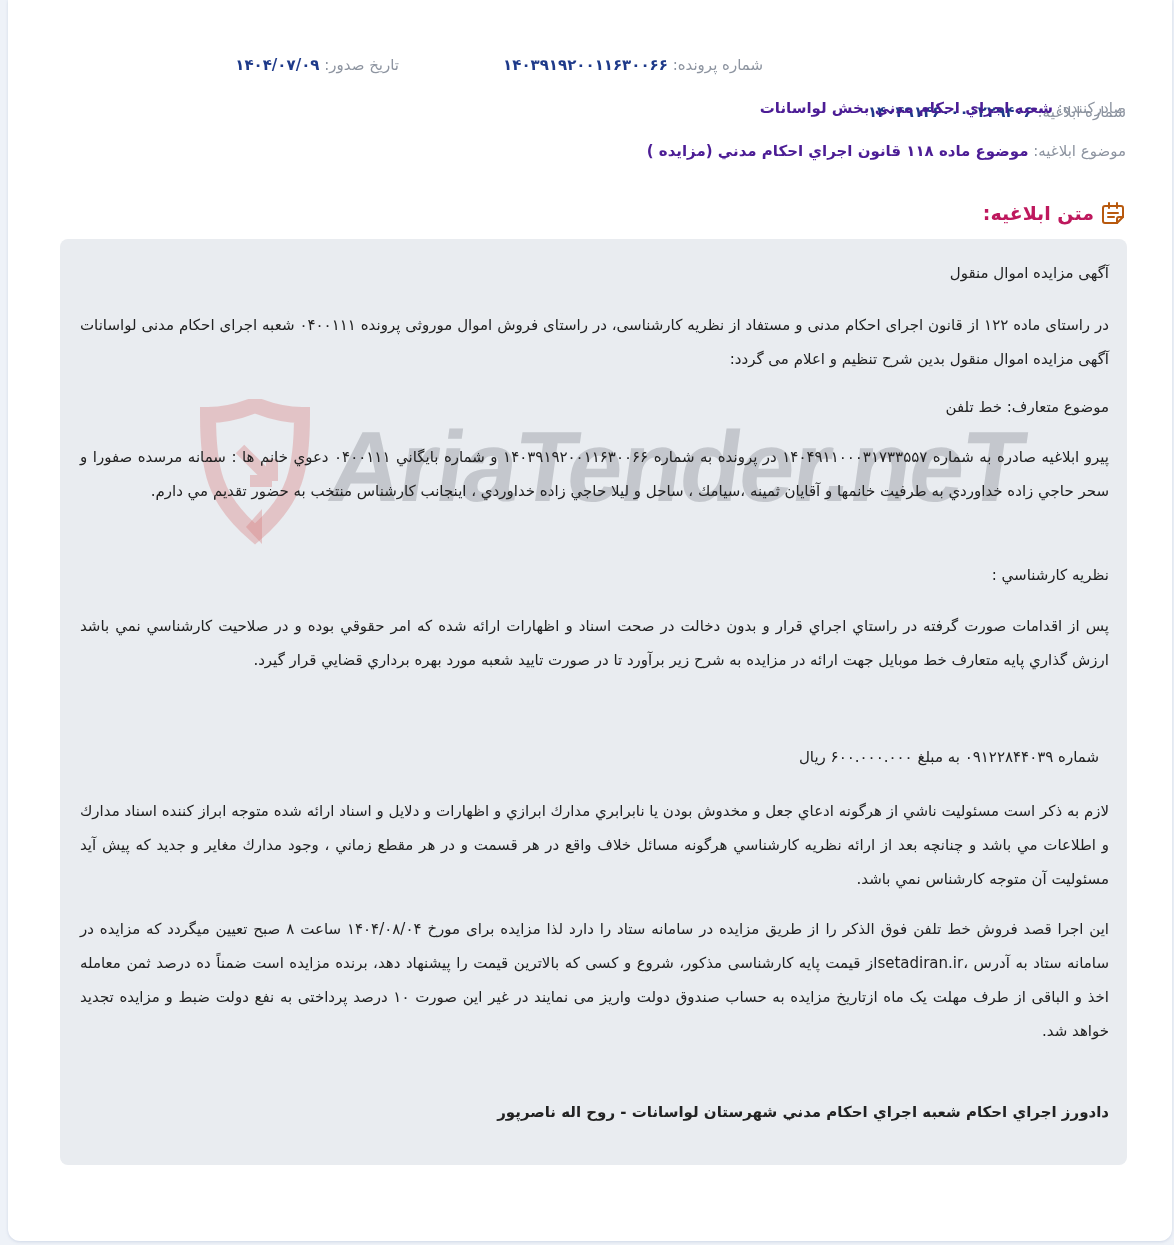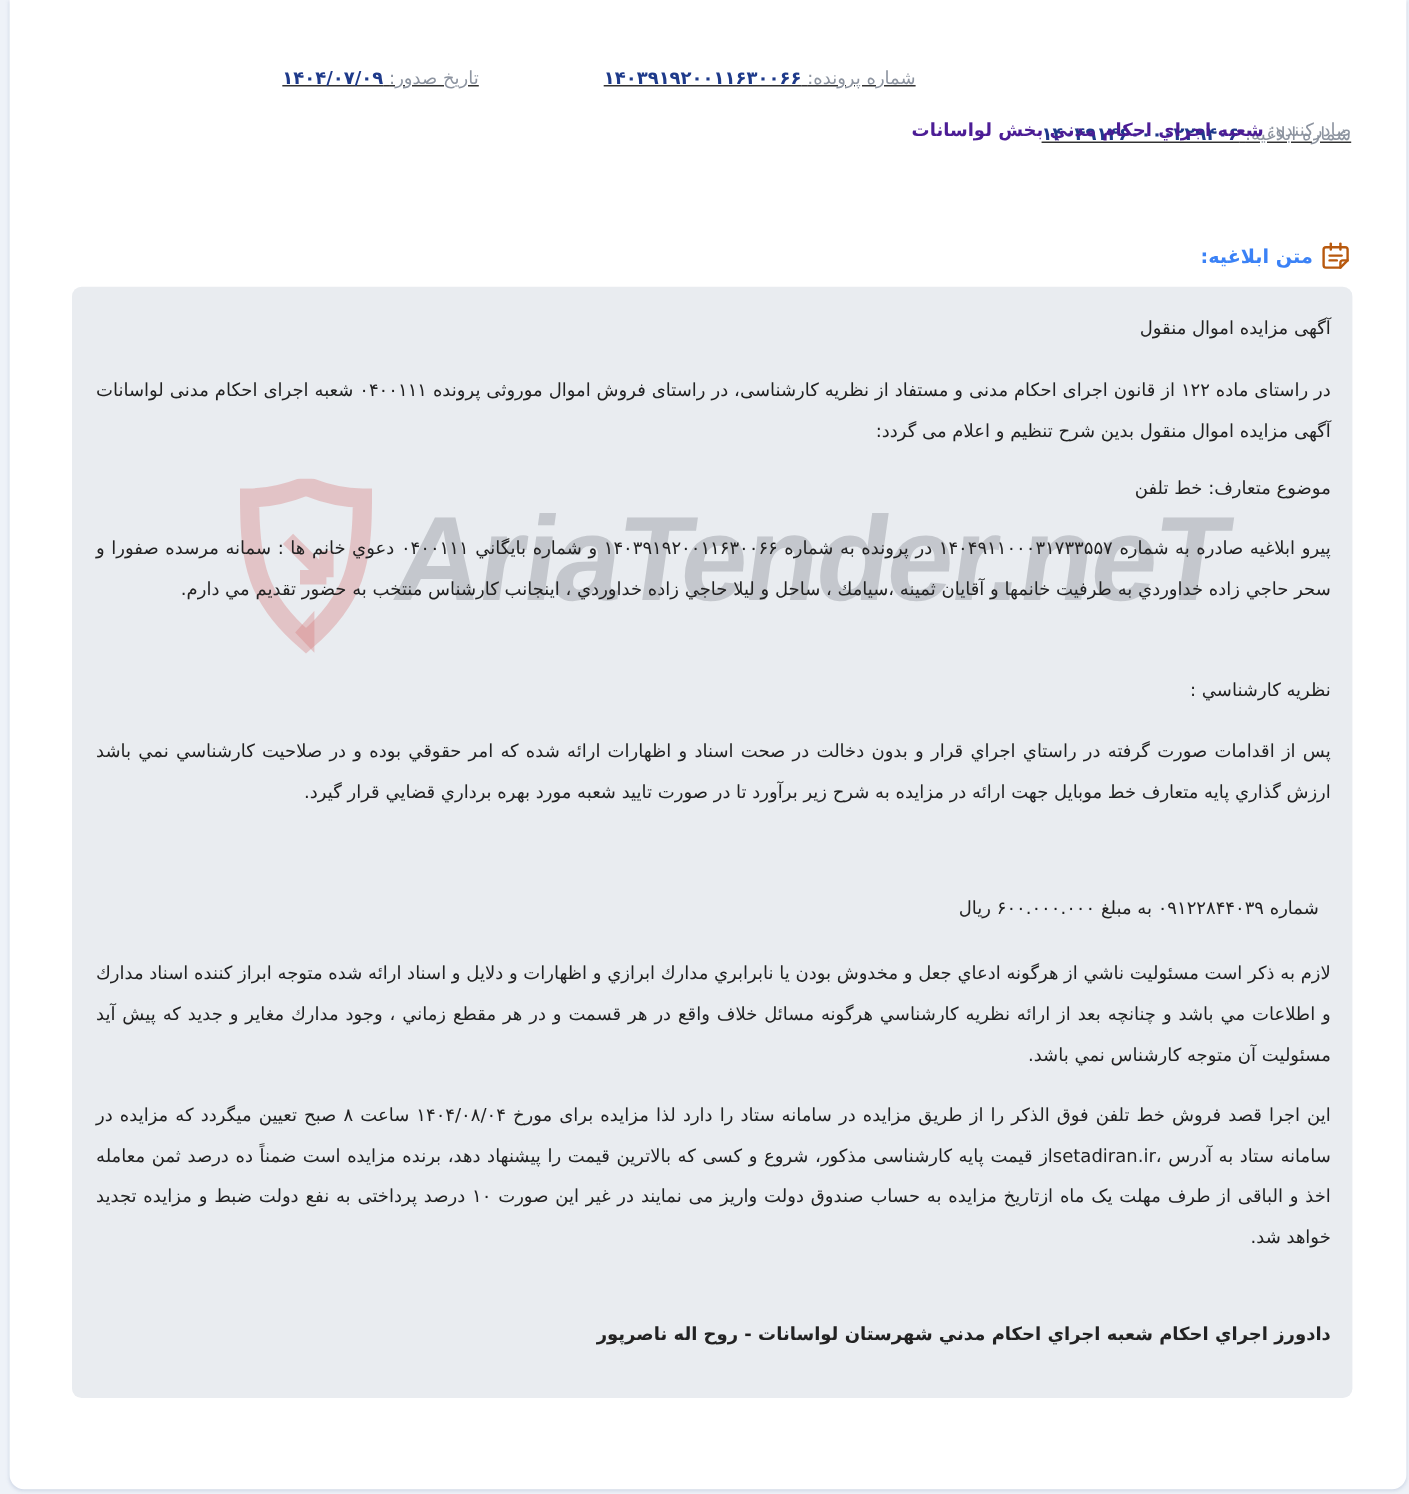--- a/index.html
+++ b/index.html
@@ -33,41 +33,40 @@
       height: 26px;
       display: flex;
       flex-direction: row;
       align-items: center;
       font-size: 15px;
     }
     .meta-item {
       position: absolute;
       top: 0;
       white-space: nowrap;
-      text-decoration: underline;
     }
     .meta-label { color: #8d94a0; }
     .meta-value { color: #1e3a8a; font-weight: bold; }
     .line {
       position: absolute;
       right: 46px;
       font-size: 15px;
       white-space: nowrap;
     }
     .line .meta-value { color: #4c1d95; }
     .section-title {
       position: absolute;
       top: 200px;
       right: 46px;
       display: flex;
       align-items: center;
       gap: 6px;
-      color: #3b82f6;
+      color: #be185d;
       font-weight: bold;
-      font-size: 16px;
+      font-size: 19px;
     }
     .section-title svg { display: block; }
     .panel {
       position: absolute;
       left: 52px;
       top: 239px;
       width: 1067px;
       height: 926px;
       background: #e9ecf0;
       border-radius: 8px;
@@ -125,20 +124,24 @@
       <span class="meta-label">تاریخ صدور:</span>
       <span class="meta-value">۱۴۰۴/۰۷/۰۹</span>
     </div>
   </div>
 
   <div class="line" style="top:99px;">
     <span class="meta-label">صادرکننده:</span>
     <span class="meta-value">شعبه اجراي احكام مدني بخش لواسانات</span>
   </div>
 
+  <div class="line" style="top:142px;">
+    <span class="meta-label">موضوع ابلاغیه:</span>
+    <span class="meta-value">موضوع ماده ۱۱۸ قانون اجراي احكام مدني (مزايده )</span>
+  </div>
 
   <div class="section-title">
     <span>
       <svg width="26" height="26" viewBox="0 0 26 26" fill="none" stroke="#b8590e" stroke-width="2" stroke-linecap="round" stroke-linejoin="round">
         <path d="M5 6 h16 a2 2 0 0 1 2 2 v9 l-6 6 h-12 a2 2 0 0 1 -2 -2 v-13 a2 2 0 0 1 2 -2 z"></path>
         <path d="M9 3 v5"></path>
         <path d="M17 3 v5"></path>
         <path d="M8 13 h10"></path>
         <path d="M8 17 h6"></path>
         <path d="M17 23 v-4 a2 2 0 0 1 2 -2 h4"></path>

